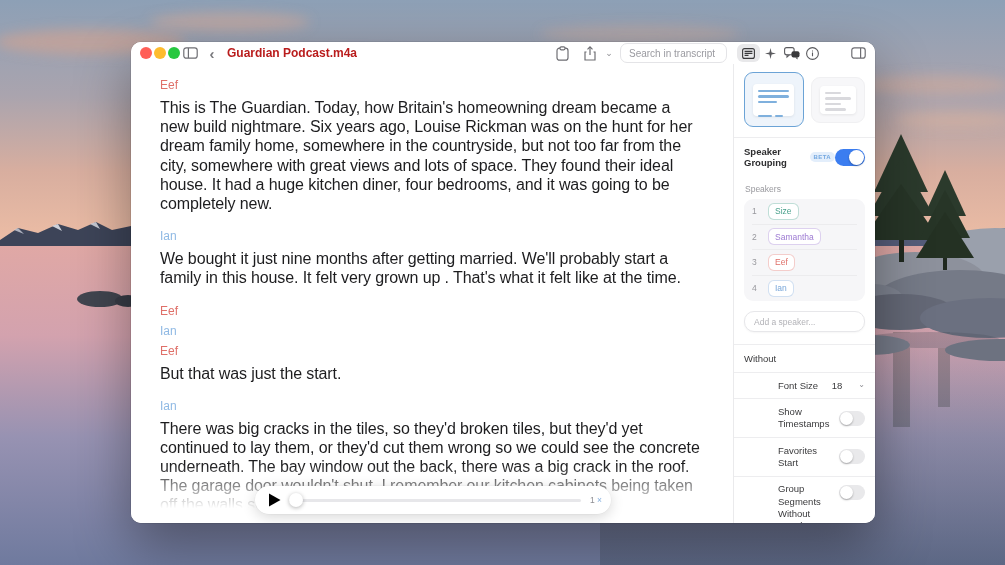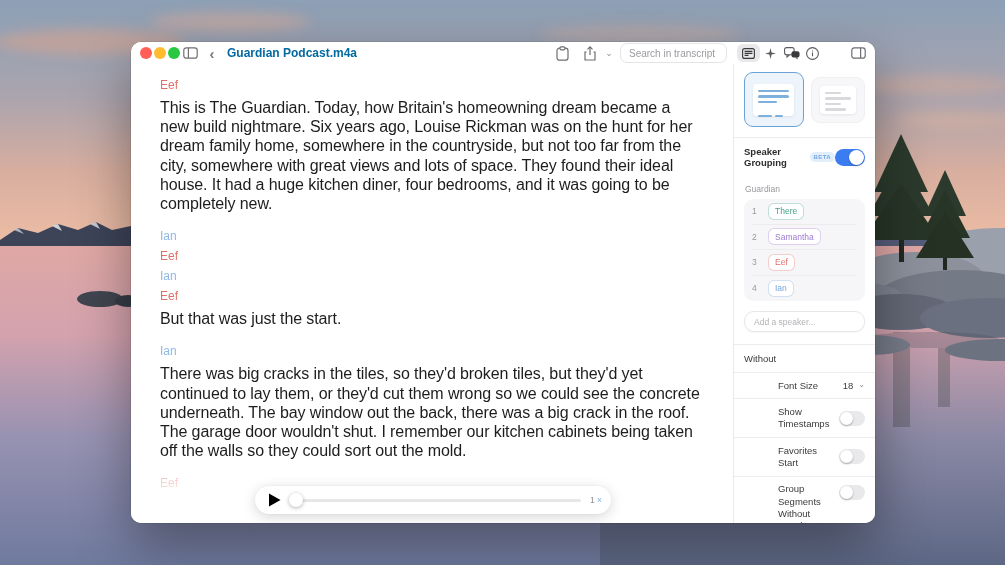--- a/index.html
+++ b/index.html
@@ -18,21 +18,21 @@
   }
 
   
   .titlebar { position:absolute; left:0; top:0; right:0; height:22px; background:#fff; z-index:30; }
   .tl { position:absolute; top:5px; width:12px; height:12px; border-radius:50%; }
   .tl.red { left:9px; background:#ff5f57; }
   .tl.yellow { left:23px; background:#febc2e; }
   .tl.green { left:37px; background:#28c840; }
   .tb-icon { position:absolute; top:0; height:22px; display:flex; align-items:center; justify-content:center; color:#6e6e73; cursor:default; }
   .tb-icon svg { display:block; }
-  .win-title { position:absolute; left:96px; top:4px; font-size:12px; font-weight:700; color:#0369a1; white-space:nowrap; }
+  .win-title { position:absolute; left:96px; top:4px; font-size:12px; font-weight:700; color:#b91c1c; white-space:nowrap; }
   .back-chevron { left:74px; width:14px; font-size:15px; color:#7a7a7e; font-weight:600; }
   .search-field {
     position:absolute; left:489px; top:1px; width:107px; height:20px;
     border:1px solid #e4e4e7; border-radius:7px; background:#fff;
     font-size:10px; color:#444; padding:0 8px; outline:none;
   }
   .search-field::placeholder { color:#9a9aa0; }
   .icon-pill { background:#e8e8ea; border-radius:6px; }
 
   
@@ -105,21 +105,21 @@
   .add-speaker {
     width:100%; height:21px; border:1px solid #e7e7ea; border-radius:10px; background:#fff;
     font-size:8.5px; color:#444; padding:0 9px; outline:none; margin:2px 0 12px 0;
     box-shadow:0 1px 2px rgba(0,0,0,.04);
   }
   .add-speaker::placeholder { color:#b2b2b7; }
 
   .opt-header { font-size:9.5px; font-weight:400; color:#3a3a3c; padding:8px 0; }
   .opt-row { display:flex; align-items:center; justify-content:space-between; padding:6.5px 0; }
   .opt-label { font-size:9.5px; color:#3a3a3c; line-height:1.3;padding-left:34px; }
-  .opt-value { font-size:9.5px; color:#3a3a3c; display:flex; gap:5px; }
+  .opt-value { font-size:9.5px; color:#3a3a3c; display:flex; gap:16px; }
   .chev { font-size:8px; color:#8e8e93; }
   .opt-link { font-size:10px; color:#3478f6; padding:8px 0; }
 
   .grow { flex:1; }
 </style>
 </head>
 <body>
 
 <svg class="wallpaper" width="1005" height="565" viewBox="0 0 1005 565" preserveAspectRatio="none">
   <defs>
@@ -263,20 +263,21 @@
     </div>
   </div>
 
   <div class="content">
     <div class="segment">
       <div class="speaker" style="color: rgb(223, 112, 105);">Eef</div>
       <div class="seg-text">This is The Guardian. Today, how Britain's homeowning dream became a new build nightmare. Six years ago, Louise Rickman was on the hunt for her dream family home, somewhere in the countryside, but not too far from the city, somewhere with great views and lots of space. They found their ideal house. It had a huge kitchen diner, four bedrooms, and it was going to be completely new.</div>
     </div>
     <div class="segment">
       <div class="speaker" style="color: rgb(143, 185, 228);">Ian</div>
+      <div class="seg-text">We bought it just nine months after getting married. We'll probably start a family in this house. It felt very grown up . That's what it felt like at the time.</div>
     </div>
     <div class="segment">
       <div class="speaker" style="color: rgb(223, 112, 105);">Eef</div>
     </div>
     <div class="segment">
       <div class="speaker" style="color: rgb(143, 185, 228);">Ian</div>
     </div>
     <div class="segment">
       <div class="speaker" style="color: rgb(223, 112, 105);">Eef</div>
       <div class="seg-text">But that was just the start.</div>
@@ -325,25 +326,25 @@
     <div class="hairline"></div>
     <div class="sg-row">
       <span class="sg-label">Speaker Grouping</span>
       <span class="beta-badge">BETA</span>
       <span class="grow"></span>
       <div class="toggle big on">
           <div class="knob"></div>
         </div>
     </div>
 
-    <div class="section-label">Guardian</div>
+    <div class="section-label">Speakers</div>
     <div class="speakers-card">
       <div class="speaker-row">
         <span class="spk-num">1</span>
-        <span class="pill" style="color: rgb(72, 160, 139); border-color: rgba(72, 160, 139, 0.35);">There</span>
+        <span class="pill" style="color: rgb(72, 160, 139); border-color: rgba(72, 160, 139, 0.35);">Size</span>
       </div>
       <div class="speaker-row">
         <span class="spk-num">2</span>
         <span class="pill" style="color: rgb(157, 122, 210); border-color: rgba(157, 122, 210, 0.35); text-align: right;">Samantha</span>
       </div>
       <div class="speaker-row">
         <span class="spk-num">3</span>
         <span class="pill" style="color: rgb(223, 112, 105); border-color: rgba(223, 112, 105, 0.35);">Eef</span>
       </div>
       <div class="speaker-row">

